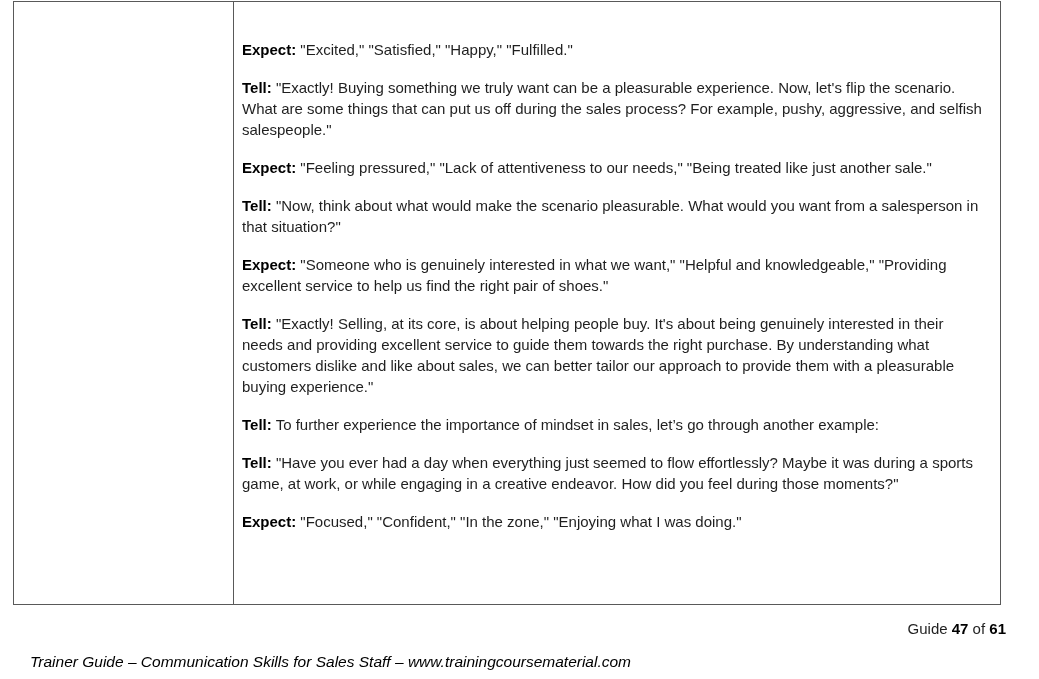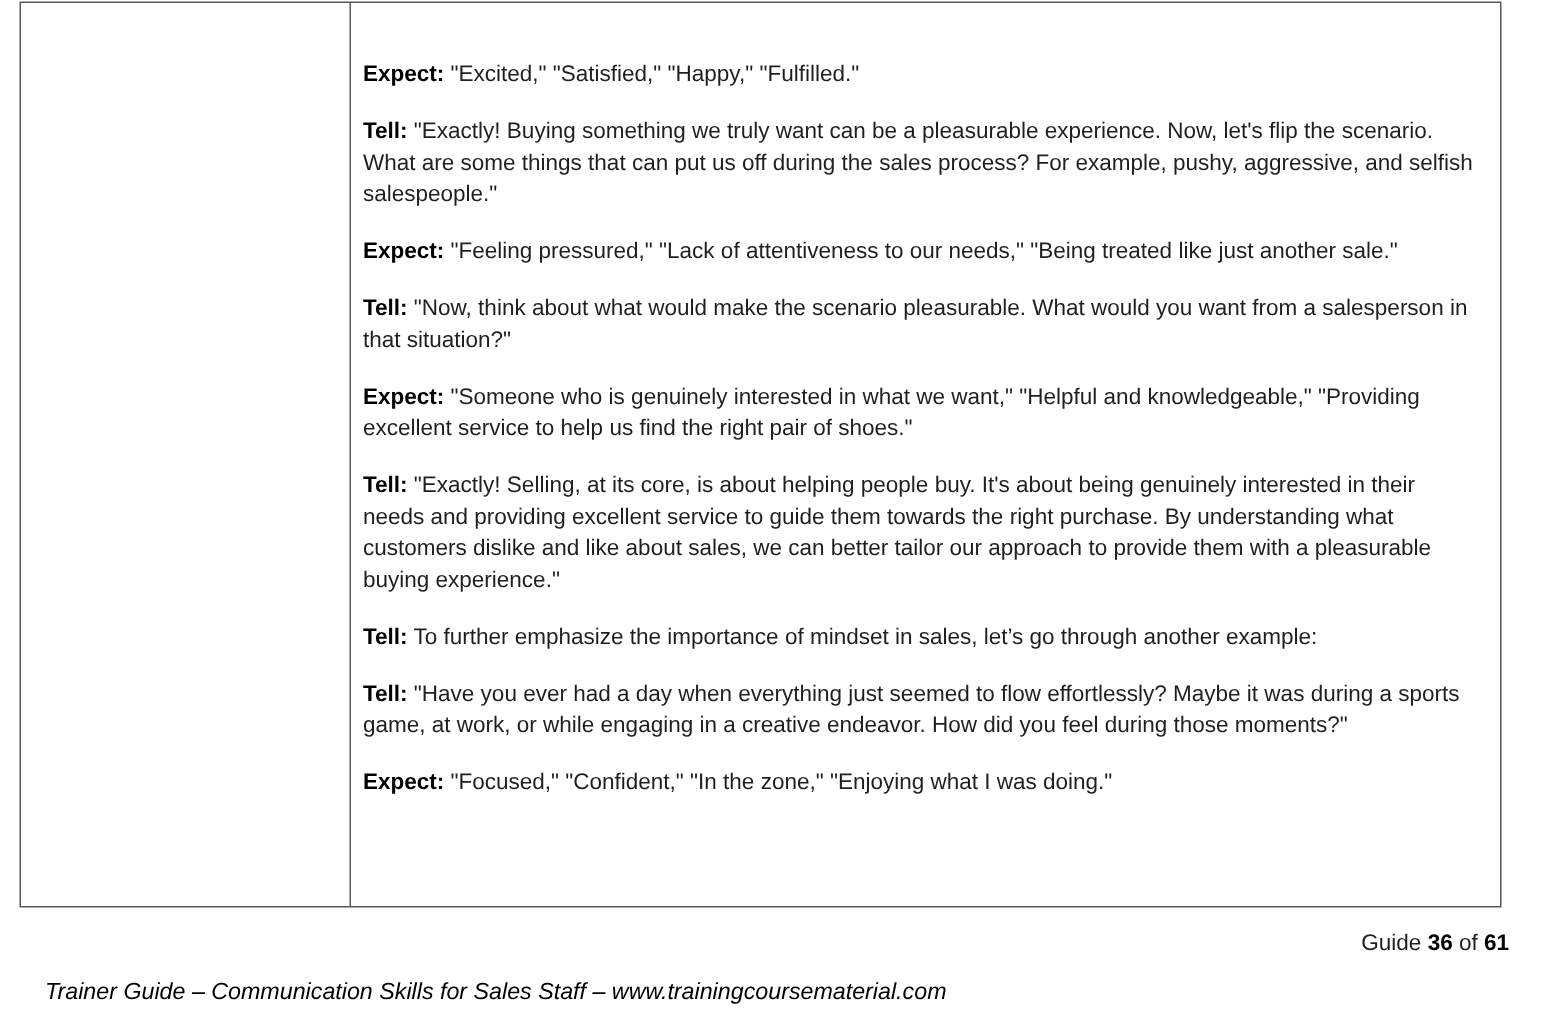--- a/index.html
+++ b/index.html
@@ -59,23 +59,23 @@
 
 <div class="doc-table">
   <div class="cell-left"></div>
   <div class="cell-right" id="script-cell">
       <p class="para"><b>Expect:</b><span> "Excited," "Satisfied," "Happy," "Fulfilled."</span></p>
       <p class="para"><b>Tell:</b><span> "Exactly! Buying something we truly want can be a pleasurable experience. Now, let's flip the scenario. What are some things that can put us off during the sales process? For example, pushy, aggressive, and selfish salespeople."</span></p>
       <p class="para"><b>Expect:</b><span> "Feeling pressured," "Lack of attentiveness to our needs," "Being treated like just another sale."</span></p>
       <p class="para"><b>Tell:</b><span> "Now, think about what would make the scenario pleasurable. What would you want from a salesperson in that situation?"</span></p>
       <p class="para"><b>Expect:</b><span> "Someone who is genuinely interested in what we want," "Helpful and knowledgeable," "Providing excellent service to help us find the right pair of shoes."</span></p>
       <p class="para"><b>Tell:</b><span> "Exactly! Selling, at its core, is about helping people buy. It's about being genuinely interested in their needs and providing excellent service to guide them towards the right purchase. By understanding what customers dislike and like about sales, we can better tailor our approach to provide them with a pleasurable buying experience."</span></p>
-      <p class="para"><b>Tell:</b><span> To further emphasize the importance of mindset in sales, let’s go through another example:</span></p>
+      <p class="para"><b>Tell:</b><span> To further experience the importance of mindset in sales, let’s go through another example:</span></p>
       <p class="para"><b>Tell:</b><span> "Have you ever had a day when everything just seemed to flow effortlessly? Maybe it was during a sports game, at work, or while engaging in a creative endeavor. How did you feel during those moments?"</span></p>
       <p class="para"><b>Expect:</b><span> "Focused," "Confident," "In the zone," "Enjoying what I was doing."</span></p>
     </div>
 </div>
 
 <div class="page-indicator">
-  <span>Guide </span><b>36</b><span> of </span><b>61</b>
+  <span>Guide </span><b>47</b><span> of </span><b>61</b>
 </div>
 
 <div class="doc-footer">Trainer Guide – Communication Skills for Sales Staff – www.trainingcoursematerial.com</div>
 
 </body></html>

